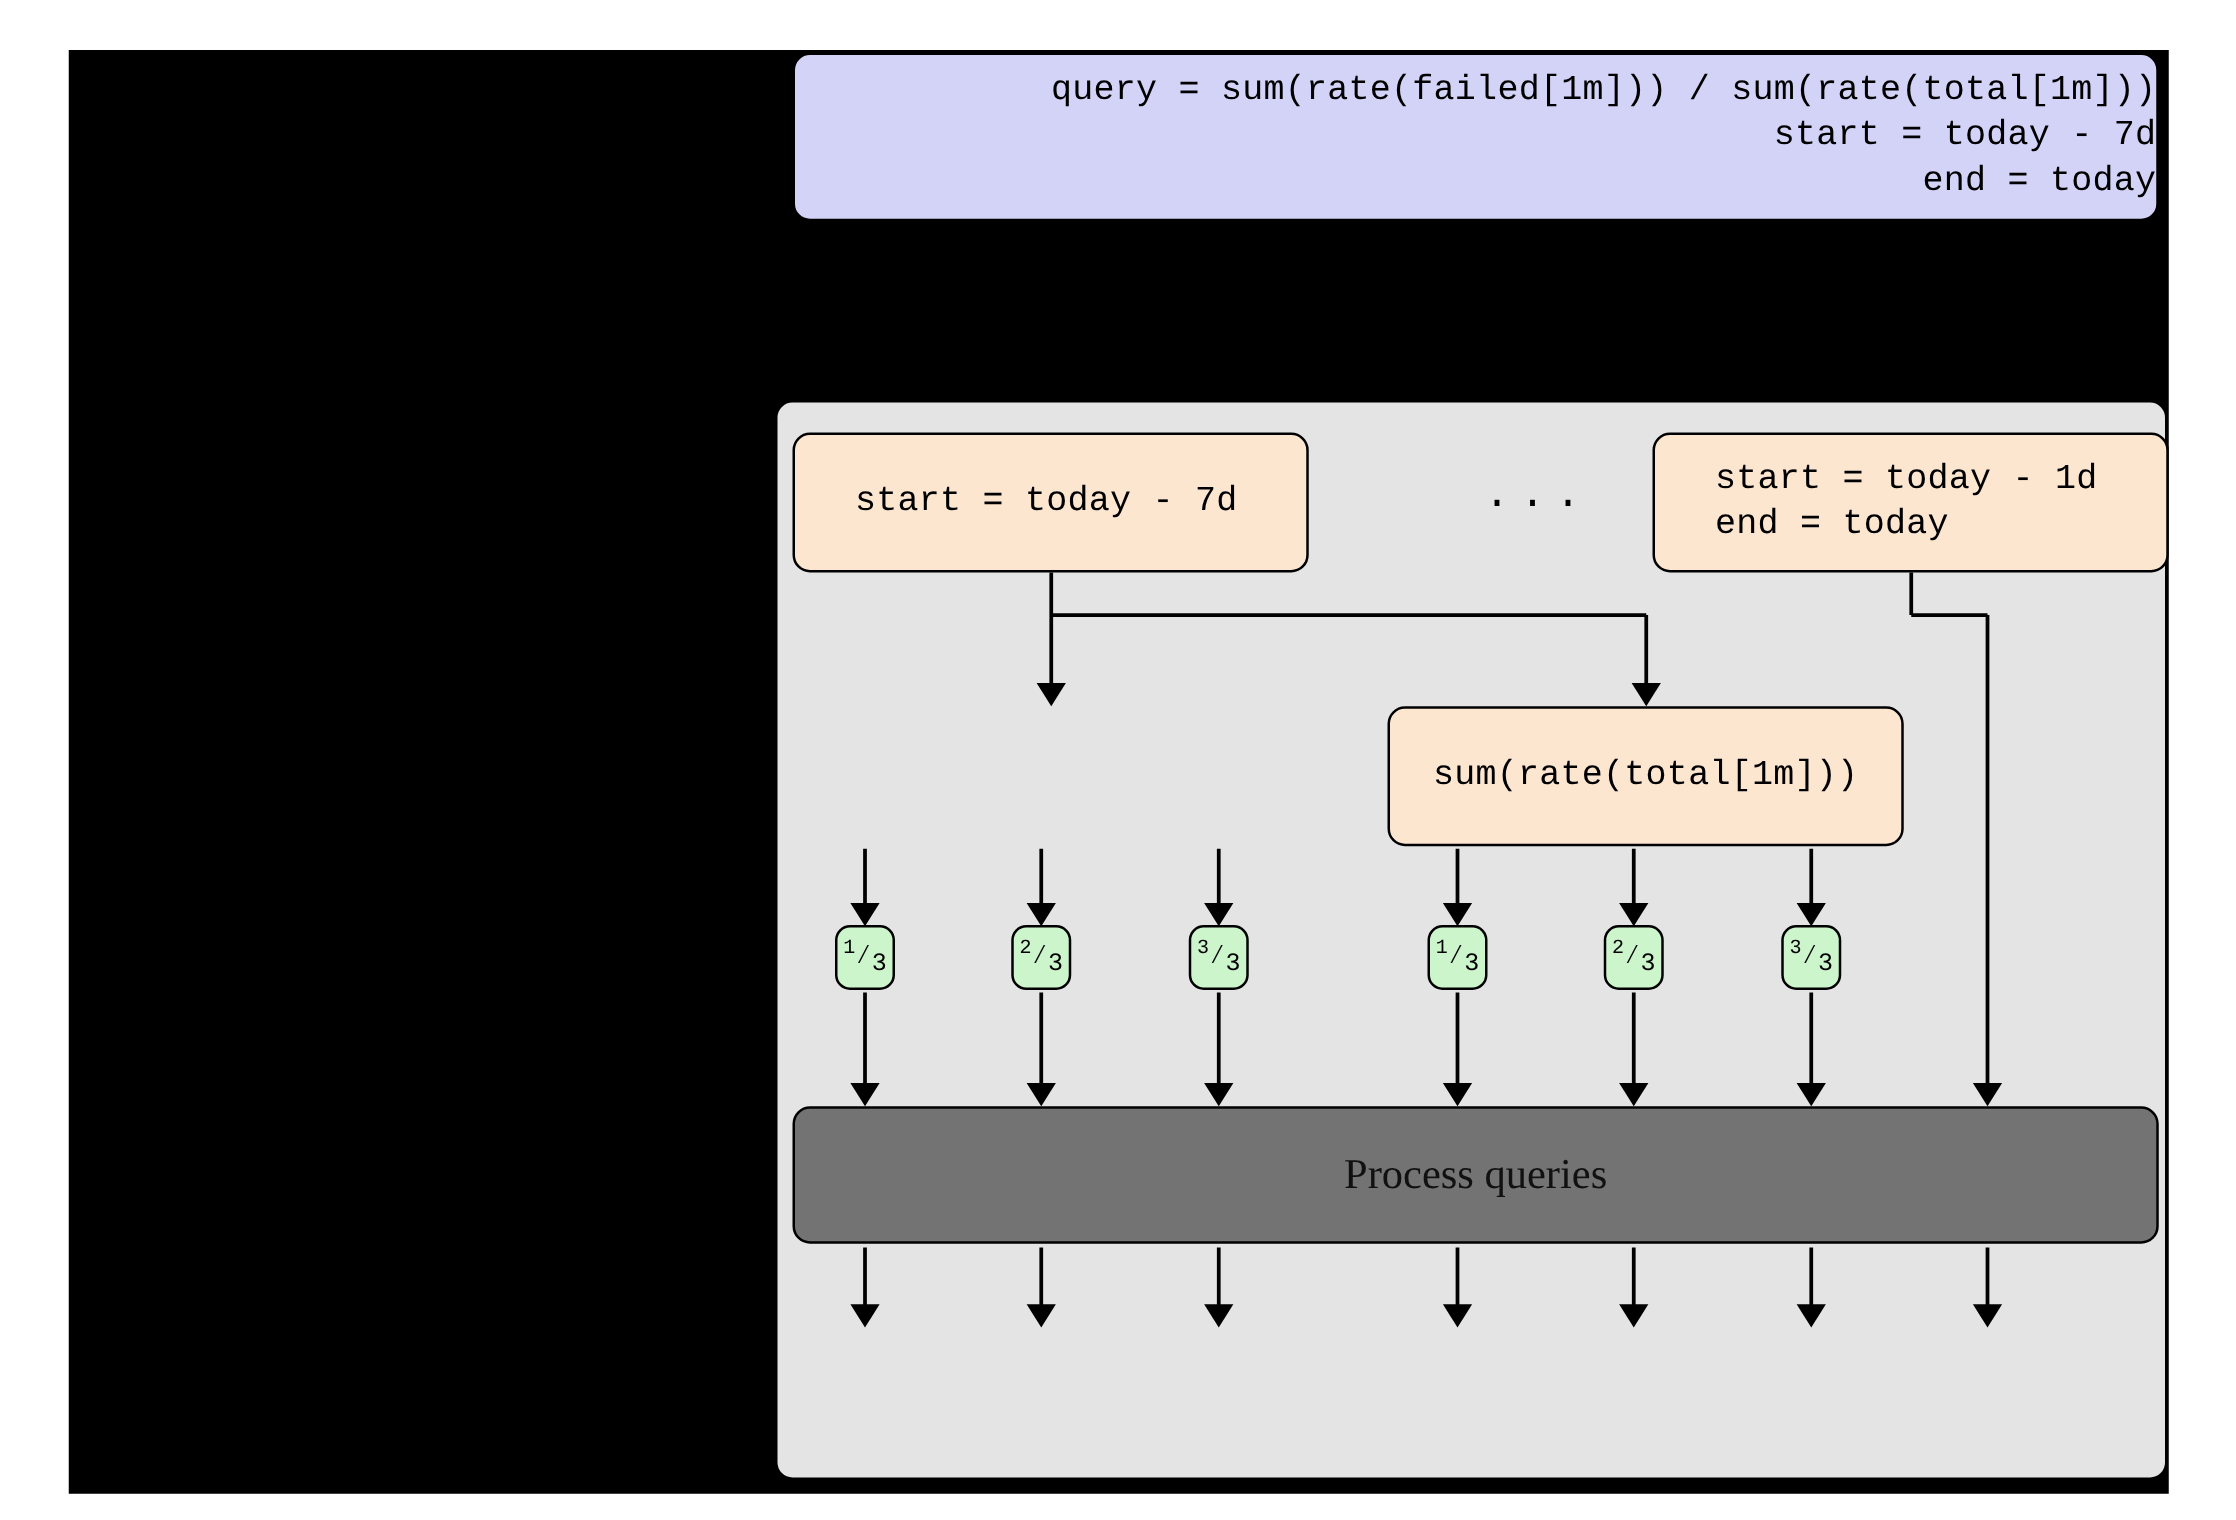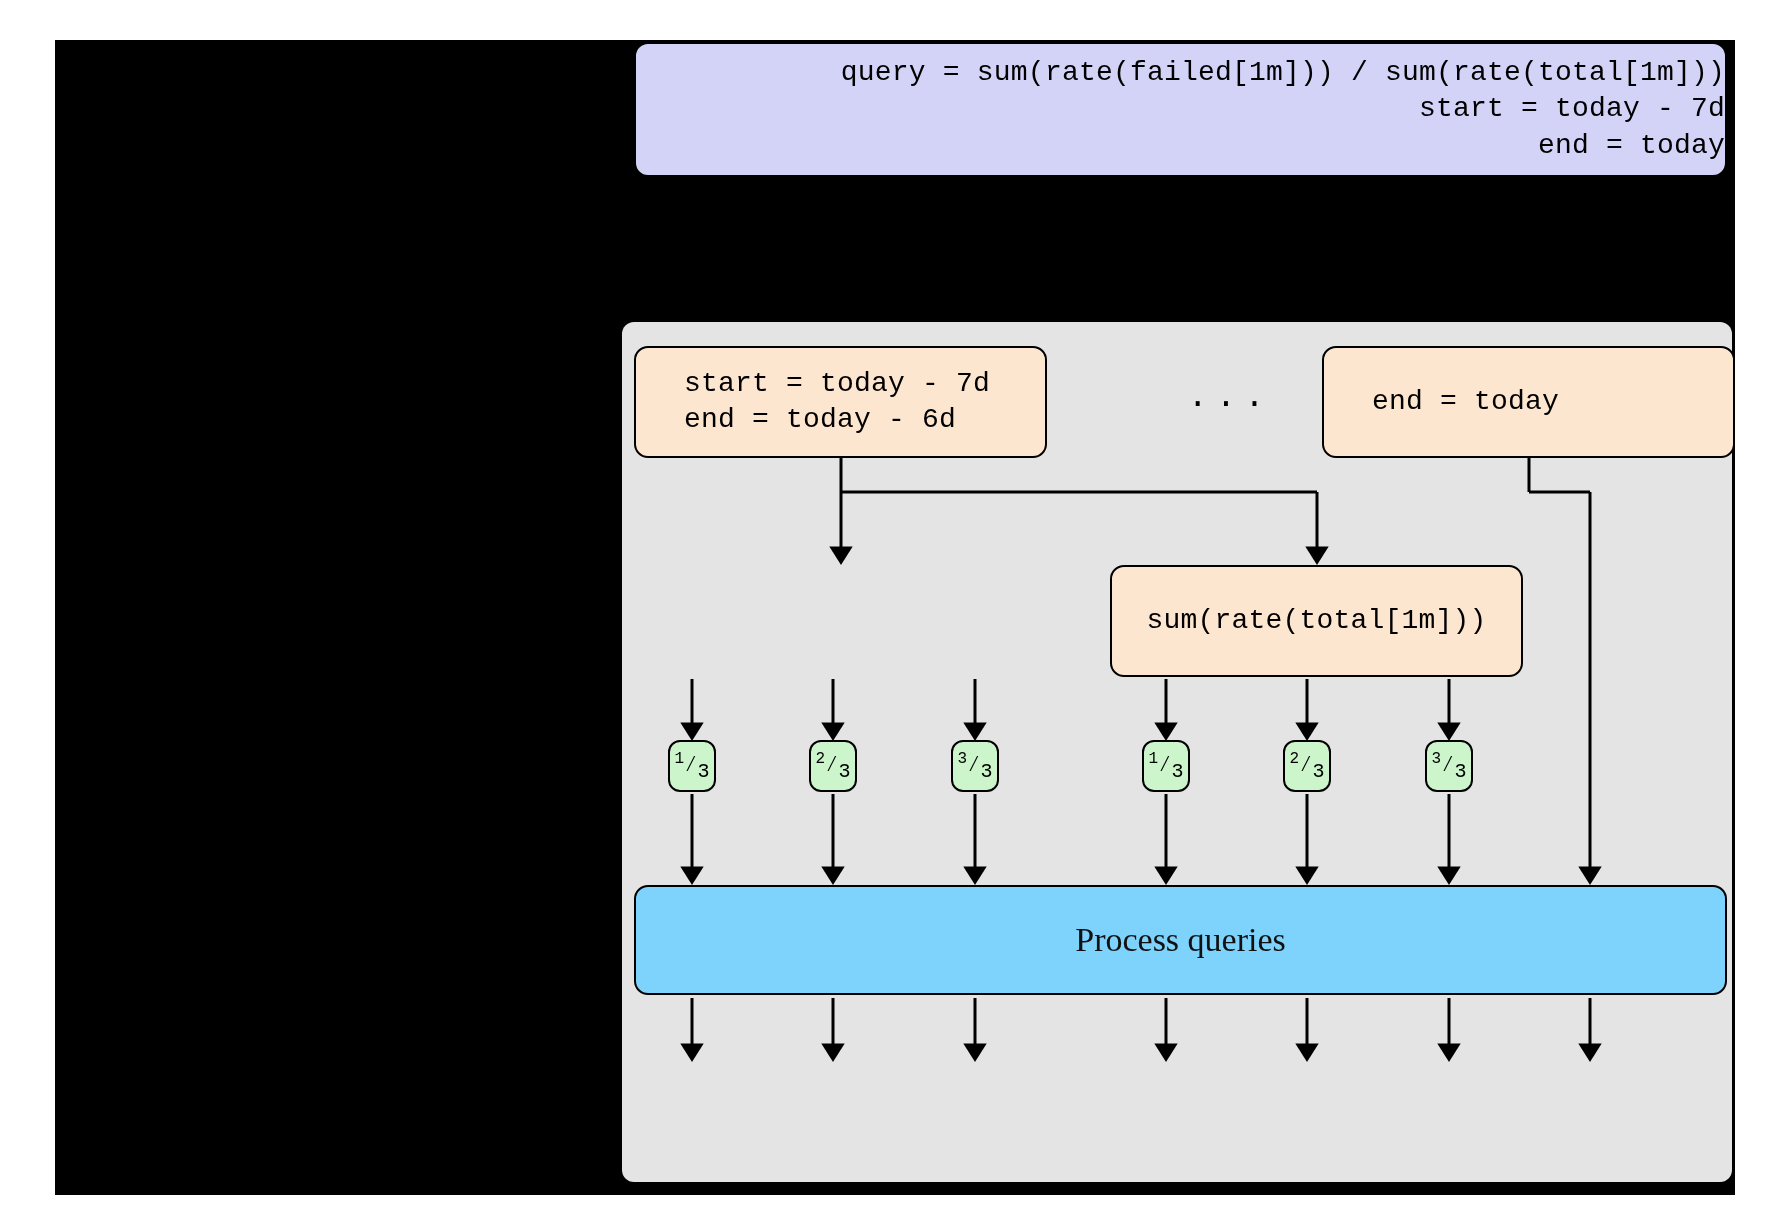--- a/index.html
+++ b/index.html
@@ -118,21 +118,21 @@
   .frac { display: inline-block; white-space: nowrap; font-family: Liberation Mono, monospace; }
   .frac .num { font-size: 16px; vertical-align: super; }
   .frac .bar { font-size: 22px; }
   .frac .den { font-size: 20px; vertical-align: sub; }
 
   
   .stage-bar {
     left: 634px;
     width: 1093px;
     height: 110px;
-    background: #7dd3fc;
+    background: #737373;
     align-items: center;
     justify-content: center;
     font-family: "Liberation Serif", serif;
     font-size: 34px;
     color: #111111;
   }
   .bar-process  { top: 885px; }
   .bar-aggregate{ top: 1062px; }
 
   
@@ -154,26 +154,26 @@
   <div class="node query-box">
     <div class="mono">query = sum(rate(failed[1m])) / sum(rate(total[1m]))</div>
     <div class="mono">start = today - 7d</div>
     <div class="mono">end = today</div>
   </div>
 
   <div class="shard-container"></div>
 
   <div class="node split-box split-left">
     <div class="mono">start = today - 7d</div>
-    <div class="mono">end = today - 6d</div>
   </div>
 
   <div class="ellipsis">...</div>
 
   <div class="node split-box split-right">
+    <div class="mono">start = today - 1d</div>
     <div class="mono">end = today</div>
   </div>
 
   <div class="node subq-box subq-right">
     <div class="mono">sum(rate(total[1m]))</div>
   </div>
 
   <div class="chip" style="left:668px">
     <span class="frac"><span class="num">1</span><span class="bar">⁄</span><span class="den">3</span></span>
   </div>

